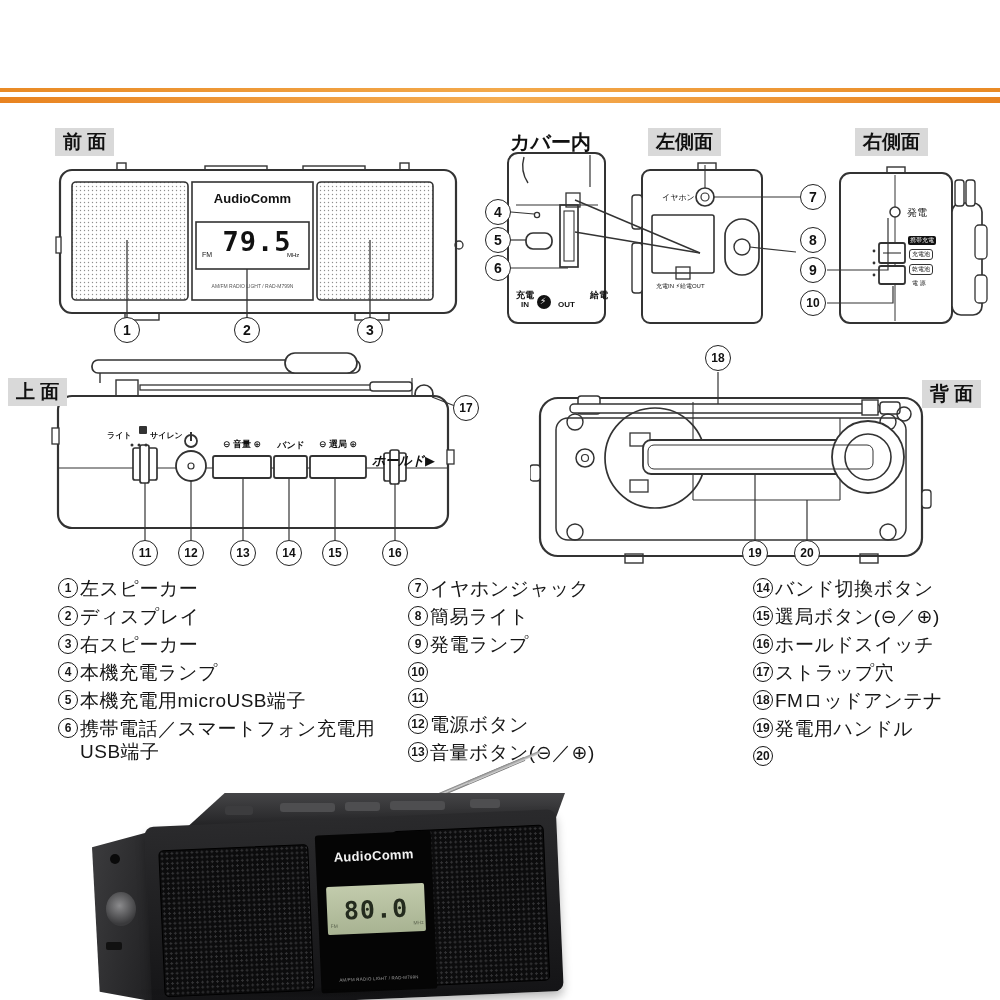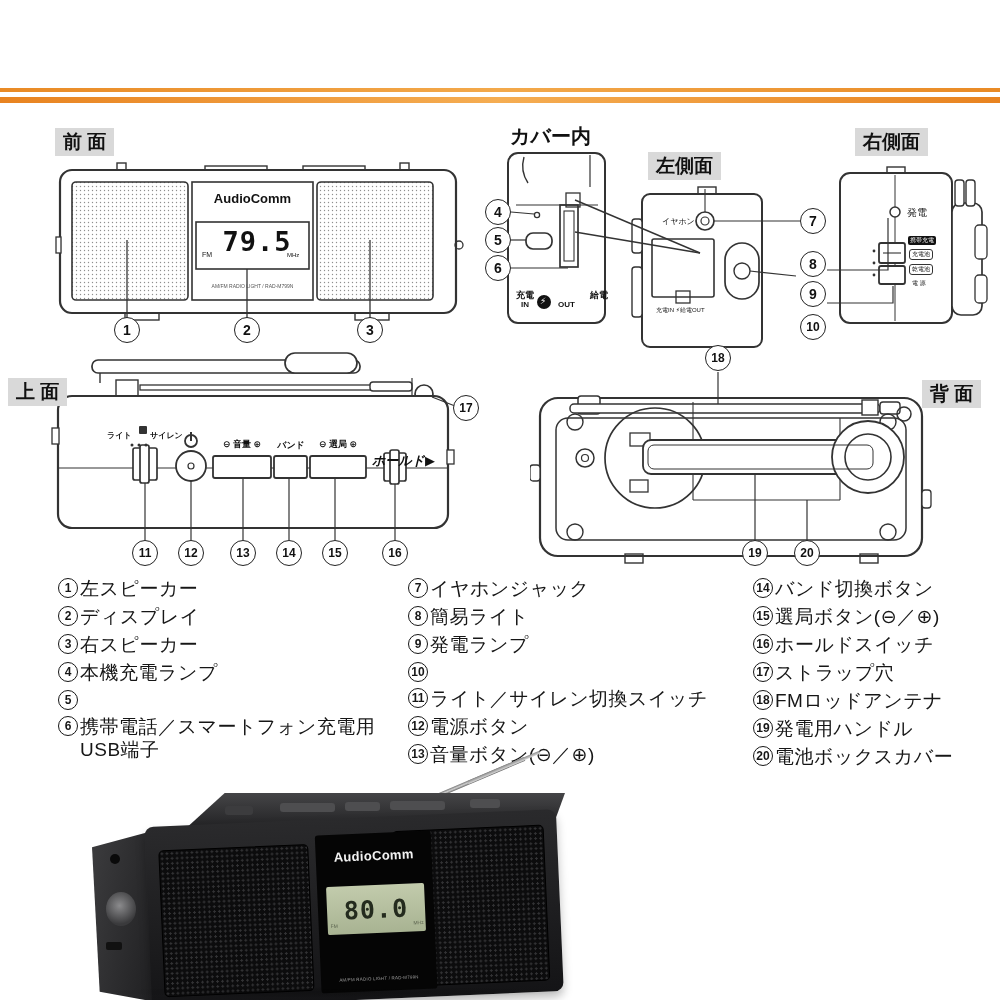--- a/index.html
+++ b/index.html
@@ -120,32 +120,32 @@
       <rect x="80" y="90" width="18" height="62" fill="none" stroke="#333" stroke-width="1.7"></rect>
       <rect x="84" y="96" width="10" height="50" fill="none" stroke="#333" stroke-width="1.1"></rect>
       <rect x="86" y="78" width="14" height="14" fill="none" stroke="#333" stroke-width="1.3"></rect>
 
       <line x1="31" y1="97" x2="54" y2="99" stroke="#333" stroke-width="1.2"></line>
       <line x1="31" y1="125" x2="46" y2="125" stroke="#333" stroke-width="1.2"></line>
       <line x1="31" y1="153" x2="88" y2="153" stroke="#333" stroke-width="1.2"></line>
 
       <circle cx="64" cy="187" r="7" fill="#111"></circle>
     </svg>
-    <div class="plainlabel" style="left:30px;top:8px;">カバー内</div>
+    <div class="plainlabel" style="left:30px;top:14px;">カバー内</div>
     <span class="tiny" style="left:36px;top:174px;font-size:9px;font-weight:bold;">充電</span>
     <span class="tiny" style="left:41px;top:185px;font-size:8px;font-weight:bold;">IN</span>
     <span class="tiny" style="left:60px;top:181px;font-size:9px;color:#fff;z-index:4;">⚡</span>
     <span class="tiny" style="left:78px;top:174px;font-size:9px;font-weight:bold;margin-left:32px;">給電</span>
     <span class="tiny" style="left:78px;top:185px;font-size:8px;font-weight:bold;">OUT</span>
     <div class="callout" style="left:5px;top:84px;">4</div>
     <div class="callout" style="left:5px;top:112px;">5</div>
     <div class="callout" style="left:5px;top:140px;">6</div>
   </div>
 
-  <div class="view" style="left:630px;top:125px;width:200px;height:210px;margin-top:24px;">
+  <div class="view" style="left:630px;top:125px;width:200px;height:210px;">
     <svg width="200" height="210">
       <rect x="68" y="38" width="18" height="9" fill="none" stroke="#333" stroke-width="1.4"></rect>
       <rect x="12" y="45" width="120" height="153" rx="8" fill="#fff" stroke="#333" stroke-width="2"></rect>
       <rect x="2" y="70" width="10" height="34" rx="3" fill="#fff" stroke="#333" stroke-width="1.4"></rect>
       <rect x="2" y="118" width="10" height="50" rx="3" fill="#fff" stroke="#333" stroke-width="1.4"></rect>
 
       <circle cx="75" cy="72" r="9" fill="none" stroke="#333" stroke-width="1.7"></circle>
       <circle cx="75" cy="72" r="4" fill="none" stroke="#333" stroke-width="1.2"></circle>
       <line x1="75" y1="40" x2="75" y2="63" stroke="#333" stroke-width="1.1"></line>
 
@@ -327,20 +327,21 @@
     <div class="lg-item">
         <span class="lg-num">3</span>
         <span class="lg-txt">右スピーカー</span>
       </div>
     <div class="lg-item">
         <span class="lg-num">4</span>
         <span class="lg-txt">本機充電ランプ</span>
       </div>
     <div class="lg-item">
         <span class="lg-num">5</span>
+        <span class="lg-txt">本機充電用microUSB端子</span>
       </div>
     <div class="lg-item">
         <span class="lg-num">6</span>
         <span class="lg-txt">携帯電話／スマートフォン充電用USB端子</span>
       </div>
   </div>
   <div class="legend-col" style="left:408px;top:577px;width:345px;">
     <div class="lg-item">
         <span class="lg-num">7</span>
         <span class="lg-txt">イヤホンジャック</span>
@@ -351,21 +352,20 @@
       </div>
     <div class="lg-item">
         <span class="lg-num">9</span>
         <span class="lg-txt">発電ランプ</span>
       </div>
     <div class="lg-item">
         <span class="lg-num">10</span>
       </div>
     <div class="lg-item">
         <span class="lg-num">11</span>
-        <span class="lg-txt">ライト／サイレン切換スイッチ</span>
       </div>
     <div class="lg-item">
         <span class="lg-num">12</span>
         <span class="lg-txt">電源ボタン</span>
       </div>
     <div class="lg-item">
         <span class="lg-num">13</span>
         <span class="lg-txt">音量ボタン(⊖／⊕)</span>
       </div>
   </div>
@@ -389,21 +389,20 @@
     <div class="lg-item">
         <span class="lg-num">18</span>
         <span class="lg-txt">FMロッドアンテナ</span>
       </div>
     <div class="lg-item">
         <span class="lg-num">19</span>
         <span class="lg-txt">発電用ハンドル</span>
       </div>
     <div class="lg-item">
         <span class="lg-num">20</span>
-        <span class="lg-txt">電池ボックスカバー</span>
       </div>
   </div>
 
   <div class="ant1"></div>
   <div class="ant2"></div>
   <div class="ph-top">
     <div class="btn" style="left:130px;top:10px;width:55px;"></div>
     <div class="btn" style="left:195px;top:9px;width:35px;"></div>
     <div class="btn" style="left:240px;top:8px;width:55px;"></div>
     <div class="btn" style="left:320px;top:6px;width:30px;"></div>

